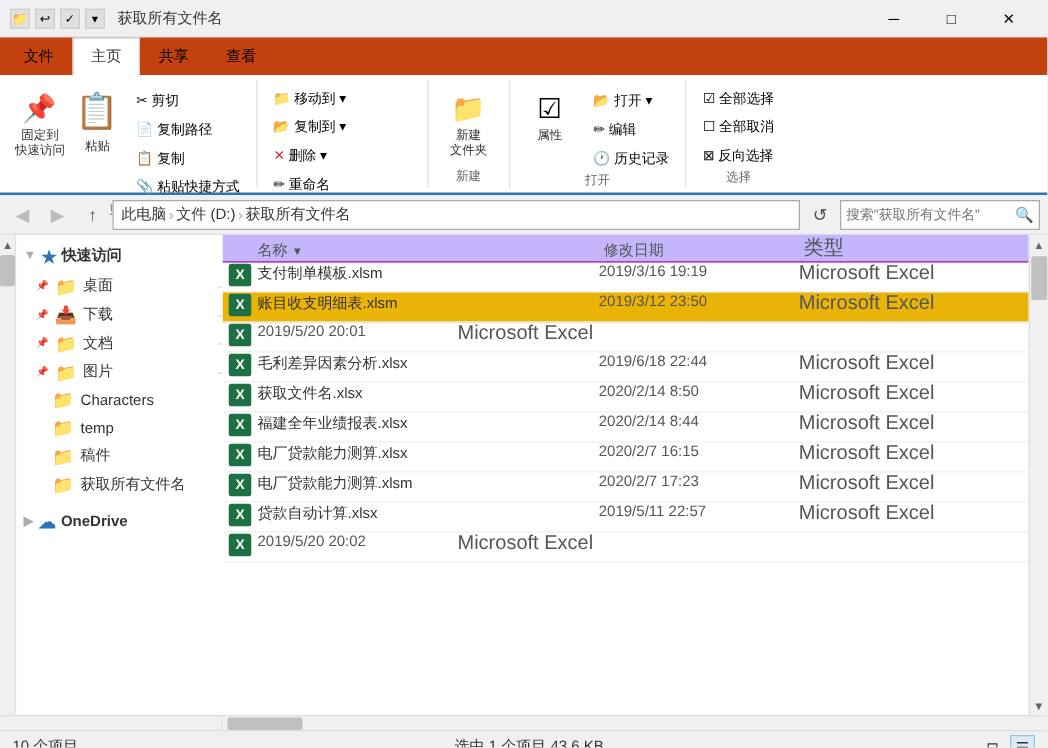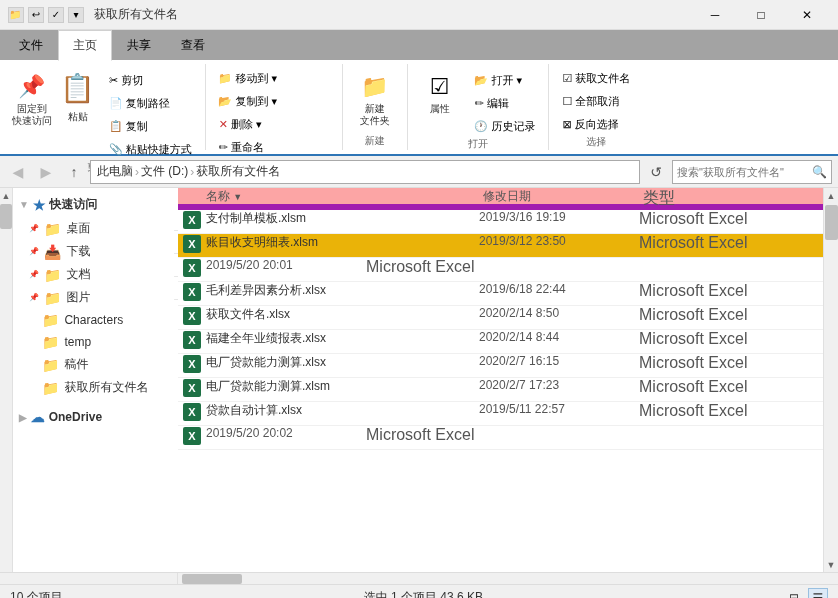--- a/index.html
+++ b/index.html
@@ -6,21 +6,21 @@
     body { width: 838px; height: 598px; font-family: 'Segoe UI', sans-serif; font-size: 12px; background: #f0f0f0; overflow: hidden; user-select: none; }
 
     
     .title-bar { height: 30px; background: #f0f0f0; display: flex; align-items: center; justify-content: space-between; padding: 0 8px; border-bottom: 1px solid #ddd; }
     .title-bar-left { display: flex; align-items: center; gap: 4px; }
     .title-icon { width: 16px; height: 16px; background: #e0e0e0; border: 1px solid #ccc; font-size: 10px; display: flex; align-items: center; justify-content: center; }
     .title-bar-right { display: flex; gap: 0; }
     .win-btn { width: 46px; height: 30px; display: flex; align-items: center; justify-content: center; font-size: 12px; cursor: pointer; }
 
     
-    .ribbon-tabs { height: 30px; background: #a3a3a3; display: flex; align-items: center; padding-left: 4px; border-bottom: none; }
+    .ribbon-tabs { height: 30px; background: #c2410c; display: flex; align-items: center; padding-left: 4px; border-bottom: none; }
     .ribbon-tab { padding: 6px 14px; font-size: 12px; cursor: pointer; border: 1px solid transparent; border-bottom: none; }
     .ribbon-tab.active { background: white; border: 1px solid #d0d0d0; border-bottom: 1px solid white; color: #333; }
 
     
     .ribbon { height: 96px; background: white; border-bottom: 2px solid #2e75b6; display: flex; align-items: stretch; padding: 4px 0; }
     .ribbon-group { display: flex; flex-direction: column; align-items: center; justify-content: space-between; padding: 0 8px; border-right: 1px solid #e0e0e0; }
     .ribbon-group-label { font-size: 10px; color: #666; text-align: center; padding-bottom: 2px; }
     .ribbon-group-content { display: flex; align-items: flex-start; gap: 2px; flex: 1; padding-top: 4px; }
     .ribbon-btn-large { display: flex; flex-direction: column; align-items: center; width: 48px; cursor: pointer; padding: 2px; border: 1px solid transparent; border-radius: 2px; }
     .ribbon-btn-large .icon { width: 32px; height: 32px; display: flex; align-items: center; justify-content: center; font-size: 22px; }
@@ -41,21 +41,21 @@
     .main-area { display: flex; height: calc(598px - 30px - 30px - 96px - 32px - 26px); }
 
     
     .sidebar { width: 178px; background: white; border-right: 1px solid #e0e0e0; overflow-y: auto; padding: 4px 0; flex-shrink: 0; }
     .sidebar-item { display: flex; align-items: center; padding: 3px 8px 3px 16px; gap: 5px; cursor: pointer; font-size: 12px; color: #333; }
     .sidebar-section { display: flex; align-items: center; padding: 4px 6px; gap: 4px; cursor: pointer; font-size: 12px; color: #333; font-weight: 600; }
     .sidebar-item-arrow { color: #aaa; font-size: 10px; margin-left: auto; }
 
     
     .file-list { flex: 1; background: white; overflow-y: auto; }
-    .file-list-header { display: flex; align-items: flex-start; background: #fca5a5; border-bottom: 6px solid #a21caf; height: 22px; padding: 0 4px; }
+    .file-list-header { display: flex; align-items: flex-end; background: #c4b5fd; border-bottom: 1px solid #a21caf; height: 22px; padding: 0 4px; }
     .file-col-name { flex: 1; padding: 0 4px; font-size: 12px; color: #555; cursor: pointer; }
     .file-col-date { width: 160px; padding: 0 4px; font-size: 12px; color: #555; cursor: pointer; font-family: Liberation Mono, monospace; }
     .file-col-type { width: 180px; padding: 0 4px; font-size: 16px; color: #555; cursor: pointer; }
     .file-row { display: flex; height: 24px; padding: 0 4px; border-bottom: 1px solid #f0f0f0; cursor: default; }
     .file-row.selected { background: #eab308; }
     .file-icon { width: 20px; height: 20px; display: flex; align-items: center; justify-content: center; margin-right: 4px; }
     .excel-icon { width: 18px; height: 18px; background: #1d7044; border-radius: 2px; display: flex; align-items: center; justify-content: center; color: white; font-size: 10px; font-weight: bold; position: relative; }
     .excel-icon::after { content: 'X'; color: white; font-size: 11px; font-weight: bold; }
     .file-name { flex: 1; font-size: 12px; color: #333; white-space: nowrap; overflow: hidden; text-overflow: ellipsis; }
     .file-date { width: 160px; font-size: 12px; color: #555; }
@@ -181,21 +181,21 @@
         </div>
       </div>
     </div>
     <div class="ribbon-group-label">打开</div>
   </div>
 
   <div class="ribbon-group" style="border-right:none;">
     <div class="ribbon-group-content" style="flex-direction:column; gap:2px;">
       <div class="ribbon-btn-small">
         <span>☑</span>
-        <span>获取文件名</span>
+        <span>全部选择</span>
       </div>
       <div class="ribbon-btn-small">
         <span>☐</span>
         <span>全部取消</span>
       </div>
       <div class="ribbon-btn-small">
         <span>⊠</span>
         <span>反向选择</span>
       </div>
     </div>

